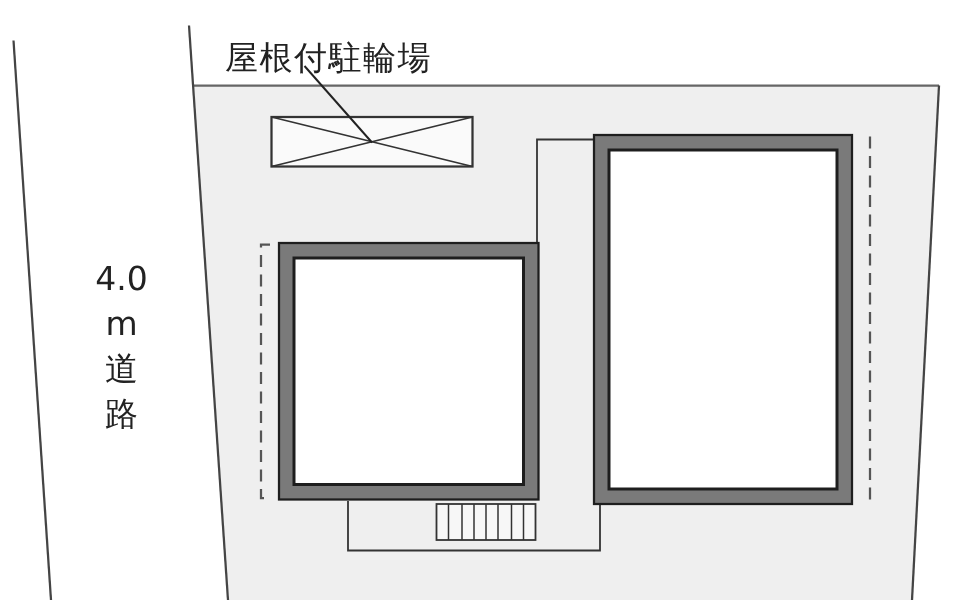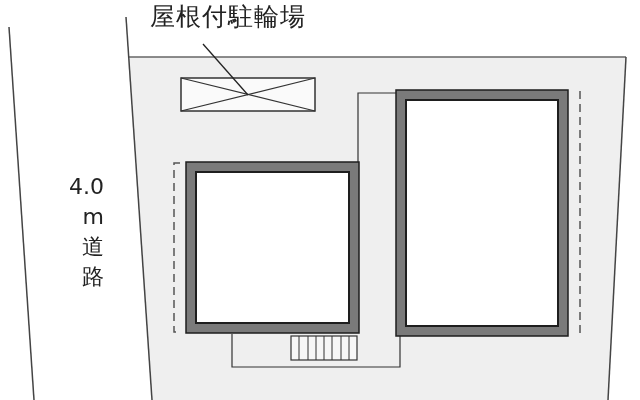--- a/index.html
+++ b/index.html
@@ -4,24 +4,24 @@
   <style>
     html, body { margin: 0; padding: 0; background: #ffffff; }
     body { width: 640px; height: 400px; overflow: hidden; position: relative; }
     #stage { position: absolute; left: 0; top: 0; width: 640px; height: 400px; }
     .lbl {
       position: absolute;
       font-family: "DejaVu Sans", sans-serif;
       color: #222222;
       white-space: nowrap;
     }
-    .parking-label { left: 150px; top: 0; font-size: 25px; letter-spacing: 1px; }
+    .parking-label { left: 150px; top: 24px; font-size: 22px; letter-spacing: 1px; }
     .road-label {
       left: 58px; top: 172px; width: 46px;
-      font-size: 22px; line-height: 30px; text-align: right;
+      font-size: 22px; line-height: 30px; text-align: center;
       white-space: normal;
     }
     .road-label span { display: block; }
   </style>
 </head>
 <body>
 
 <div id="stage">
   <svg width="640" height="400" viewBox="0 0 640 400" xmlns="http://www.w3.org/2000/svg">
 

